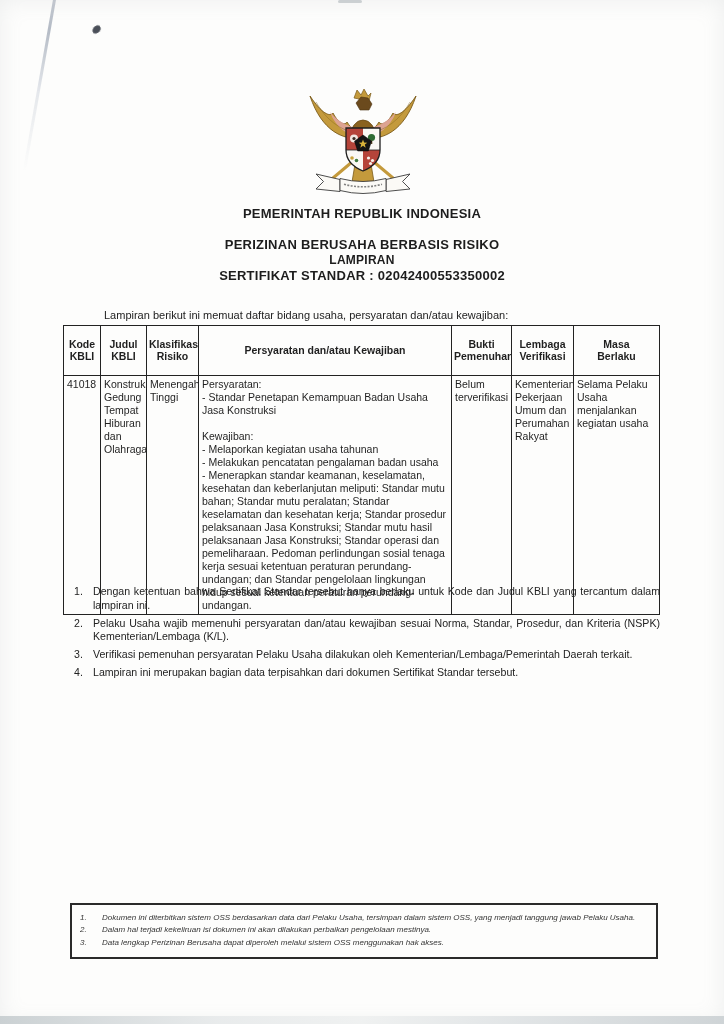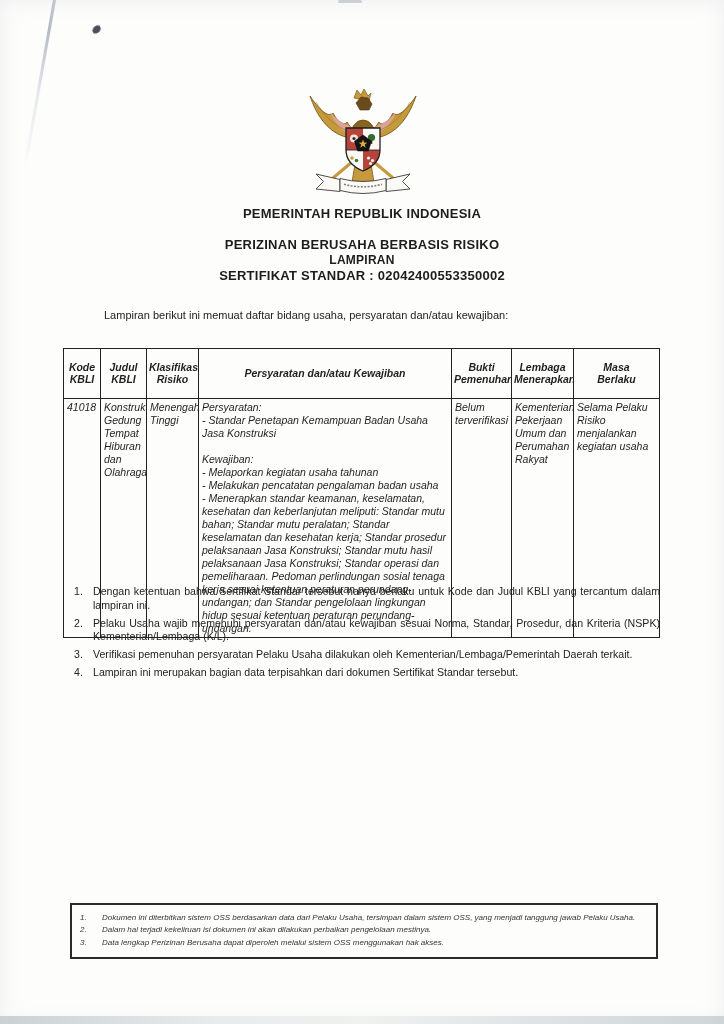--- a/index.html
+++ b/index.html
@@ -55,23 +55,23 @@
   .t1{top:206px;font-size:13px;}
   .t2{top:237px;font-size:13px;}
   .t3{top:253px;font-size:12px;}
   .t4{top:268px;font-size:13px;}
   .intro{
     position:absolute;left:64px;top:309px;
     font-size:11px;color:#222;padding-left:40px;
   }
   
   .doc-table{
-    position:absolute;left:63px;top:348px;
+    position:absolute;left:63px;top:325px;
     width:596px;border-collapse:collapse;table-layout:fixed;
-    font-size:10.5px;color:#1f1f1f;font-style:italic;
+    font-size:10.5px;color:#1f1f1f;
   }
   .doc-table th,.doc-table td{
     border:1.6px solid #222;
     padding:2px 3px;
     vertical-align:top;
     overflow:hidden;
   }
   .doc-table th{
     font-weight:bold;text-align:center;vertical-align:middle;
     line-height:1.18;font-size:10.5px;padding:4px 2px;
@@ -184,41 +184,41 @@
         <col style="width:62px">
         <col style="width:86px">
     </colgroup>
     <thead>
       <tr>
         <th>Kode KBLI</th>
         <th>Judul KBLI</th>
         <th>Klasifikasi Risiko</th>
         <th>Persyaratan dan/atau Kewajiban</th>
         <th>Bukti Pemenuhan</th>
-        <th>Lembaga Menerapkan</th>
+        <th>Lembaga Verifikasi</th>
         <th>
             <div class="narrow">Masa Berlaku</div>
           </th>
       </tr>
     </thead>
     <tbody>
       <tr>
         <td>41018</td>
         <td>Konstruksi Gedung Tempat Hiburan dan Olahraga</td>
         <td>Menengah Tinggi</td>
         <td class="c-persyaratan">Persyaratan:
 - Standar Penetapan Kemampuan Badan Usaha Jasa Konstruksi
 
 Kewajiban:
 - Melaporkan kegiatan usaha tahunan
 - Melakukan pencatatan pengalaman badan usaha
 - Menerapkan standar keamanan, keselamatan, kesehatan dan keberlanjutan meliputi: Standar mutu bahan; Standar mutu peralatan; Standar keselamatan dan kesehatan kerja; Standar prosedur pelaksanaan Jasa Konstruksi; Standar mutu hasil pelaksanaan Jasa Konstruksi; Standar operasi dan pemeliharaan. Pedoman perlindungan sosial tenaga kerja sesuai ketentuan peraturan perundang-undangan; dan Standar pengelolaan lingkungan hidup sesuai ketentuan peraturan perundang-undangan.</td>
         <td>Belum terverifikasi</td>
         <td>Kementerian Pekerjaan Umum dan Perumahan Rakyat</td>
-        <td>Selama Pelaku Risiko menjalankan kegiatan usaha</td>
+        <td>Selama Pelaku Usaha menjalankan kegiatan usaha</td>
       </tr>
     </tbody>
   </table>
 
   <div class="notes">
     <div class="note">
       <span class="nnum">1.</span>
       <span class="ntext">Dengan ketentuan bahwa Sertifikat Standar tersebut hanya berlaku untuk Kode dan Judul KBLI yang tercantum dalam lampiran ini.</span>
     </div>
     <div class="note">

